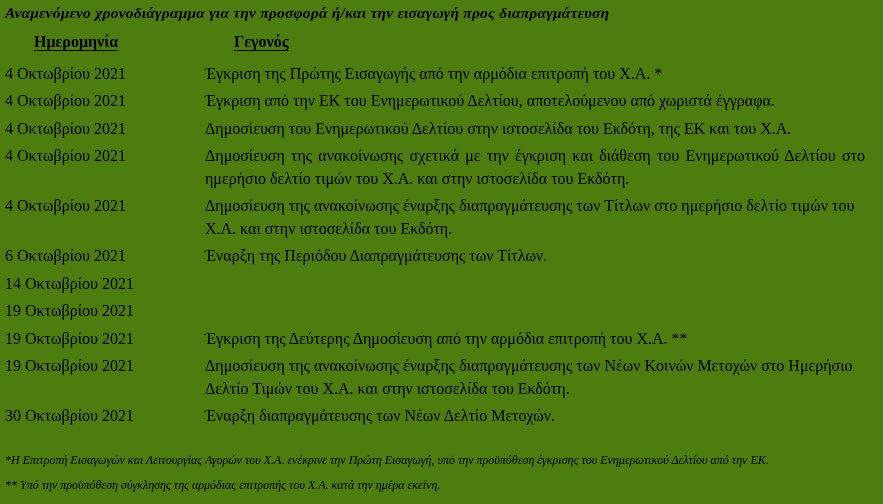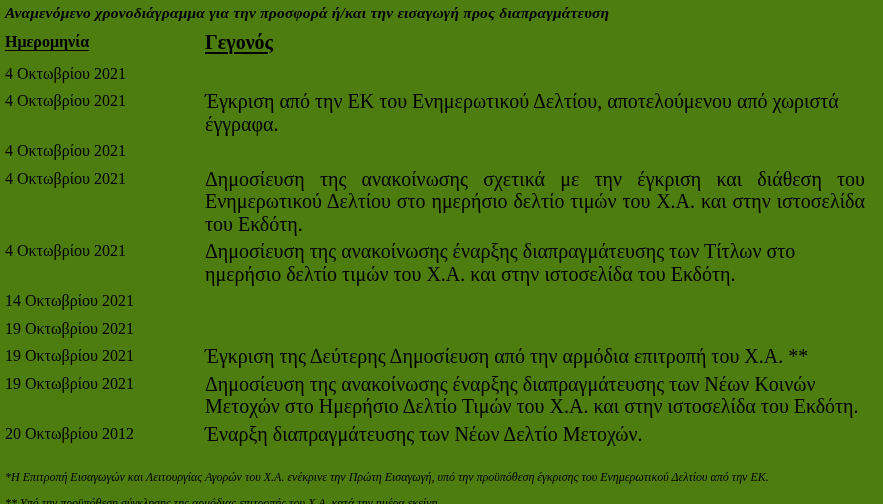--- a/index.html
+++ b/index.html
@@ -31,32 +31,33 @@
     margin-bottom: 5px;
   }
   .t-row.header-row { margin-bottom: 9px; }
   .cell-date {
     flex: 0 0 200px;
     font-size: 16px;
     line-height: 22.5px;
   }
   .cell-event {
     flex: 1 1 auto;
-    font-size: 20px;
+    font-size: 16px;
     line-height: 22.5px;
     text-align: left;
   }
   .cell-event.justify { text-align: justify; }
   .header-row .cell-date,
   .header-row .cell-event {
     font-weight: bold;
   }
   .header-row .hdr-text {
     text-decoration: underline;
     text-underline-offset: 3px;
+    margin-left: 29px;
   }
   .footnotes {
     margin-top: 21px;
     font-style: italic;
   }
   .footnote {
     font-size: 12px;
     line-height: 22.5px;
     margin-bottom: 3px;
   }
@@ -75,62 +76,68 @@
       <div class="cell-date">
         <span class="hdr-text">Ημερομηνία</span>
       </div>
       <div class="cell-event">
         <span class="hdr-text">Γεγονός</span>
       </div>
     </div>
 
     <div class="t-row">
       <div class="cell-date">4 Οκτωβρίου 2021</div>
+      <div class="cell-event">Έγκριση της Πρώτης Εισαγωγής από την αρμόδια επιτροπή του Χ.Α. *</div>
     </div>
 
     <div class="t-row">
       <div class="cell-date">4 Οκτωβρίου 2021</div>
       <div class="cell-event">Έγκριση από την ΕΚ του Ενημερωτικού Δελτίου, αποτελούμενου από χωριστά έγγραφα.</div>
     </div>
 
     <div class="t-row">
       <div class="cell-date">4 Οκτωβρίου 2021</div>
+      <div class="cell-event">Δημοσίευση του Ενημερωτικού Δελτίου στην ιστοσελίδα του Εκδότη, της ΕΚ και του Χ.Α.</div>
     </div>
 
     <div class="t-row">
       <div class="cell-date">4 Οκτωβρίου 2021</div>
       <div class="cell-event justify">Δημοσίευση της ανακοίνωσης σχετικά με την έγκριση και διάθεση του Ενημερωτικού Δελτίου στο ημερήσιο δελτίο τιμών του Χ.Α. και στην ιστοσελίδα του Εκδότη.</div>
     </div>
 
     <div class="t-row">
       <div class="cell-date">4 Οκτωβρίου 2021</div>
       <div class="cell-event">Δημοσίευση της ανακοίνωσης έναρξης διαπραγμάτευσης των Τίτλων στο ημερήσιο δελτίο τιμών του Χ.Α. και στην ιστοσελίδα του Εκδότη.</div>
     </div>
 
+    <div class="t-row">
+      <div class="cell-date">6 Οκτωβρίου 2021</div>
+      <div class="cell-event">Έναρξη της Περιόδου Διαπραγμάτευσης των Τίτλων.</div>
+    </div>
 
     <div class="t-row">
       <div class="cell-date">14 Οκτωβρίου 2021</div>
     </div>
 
     <div class="t-row">
       <div class="cell-date">19 Οκτωβρίου 2021</div>
     </div>
 
     <div class="t-row">
       <div class="cell-date">19 Οκτωβρίου 2021</div>
       <div class="cell-event">Έγκριση της Δεύτερης Δημοσίευση από την αρμόδια επιτροπή του Χ.Α. **</div>
     </div>
 
     <div class="t-row">
       <div class="cell-date">19 Οκτωβρίου 2021</div>
       <div class="cell-event">Δημοσίευση της ανακοίνωσης έναρξης διαπραγμάτευσης των Νέων Κοινών Μετοχών στο Ημερήσιο Δελτίο Τιμών του Χ.Α. και στην ιστοσελίδα του Εκδότη.</div>
     </div>
 
     <div class="t-row">
-      <div class="cell-date">20 Οκτωβρίου 2012</div>
+      <div class="cell-date">30 Οκτωβρίου 2021</div>
       <div class="cell-event">Έναρξη διαπραγμάτευσης των Νέων Δελτίο Μετοχών.</div>
     </div>
 
   </div>
 
   <div class="footnotes">
     <div class="footnote justify">*Η Επιτροπή Εισαγωγών και Λειτουργίας Αγορών του Χ.Α. ενέκρινε την Πρώτη Εισαγωγή, υπό την προϋπόθεση έγκρισης του Ενημερωτικού Δελτίου από την ΕΚ.</div>
     <div class="footnote">** Υπό την προϋπόθεση σύγκλησης της αρμόδιας επιτροπής του Χ.Α. κατά την ημέρα εκείνη.</div>
   </div>
 

